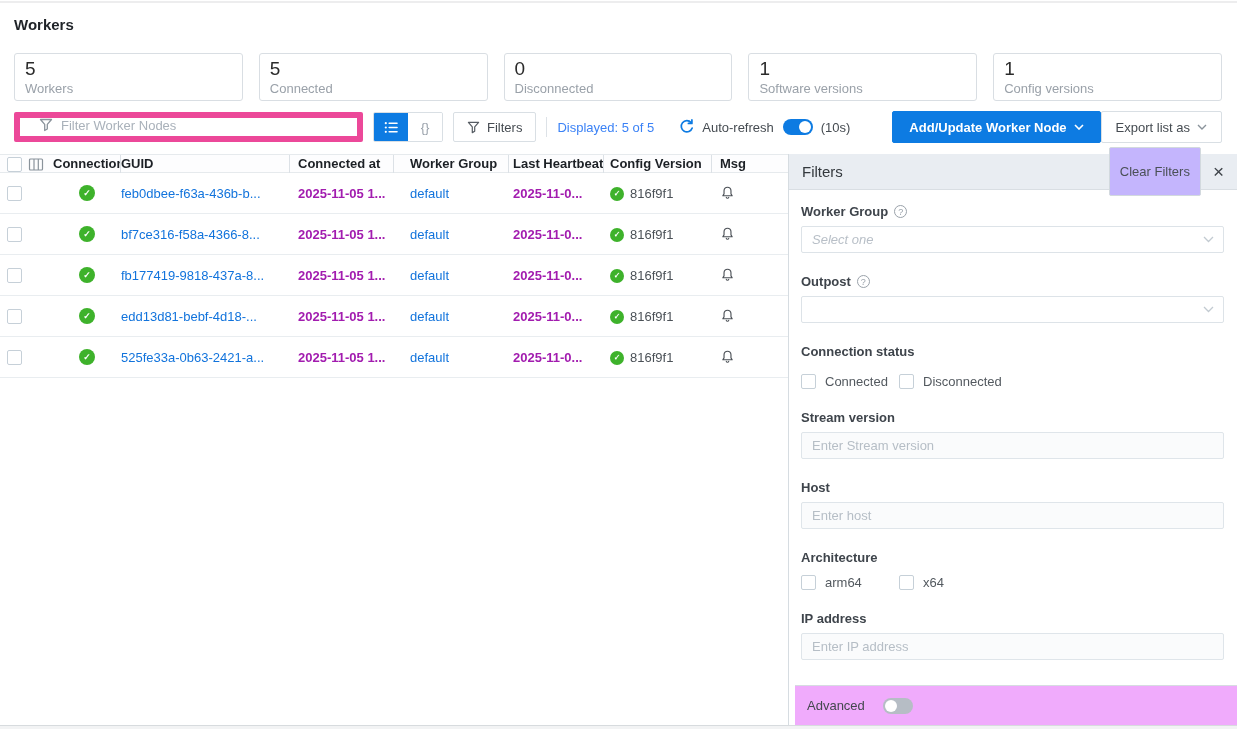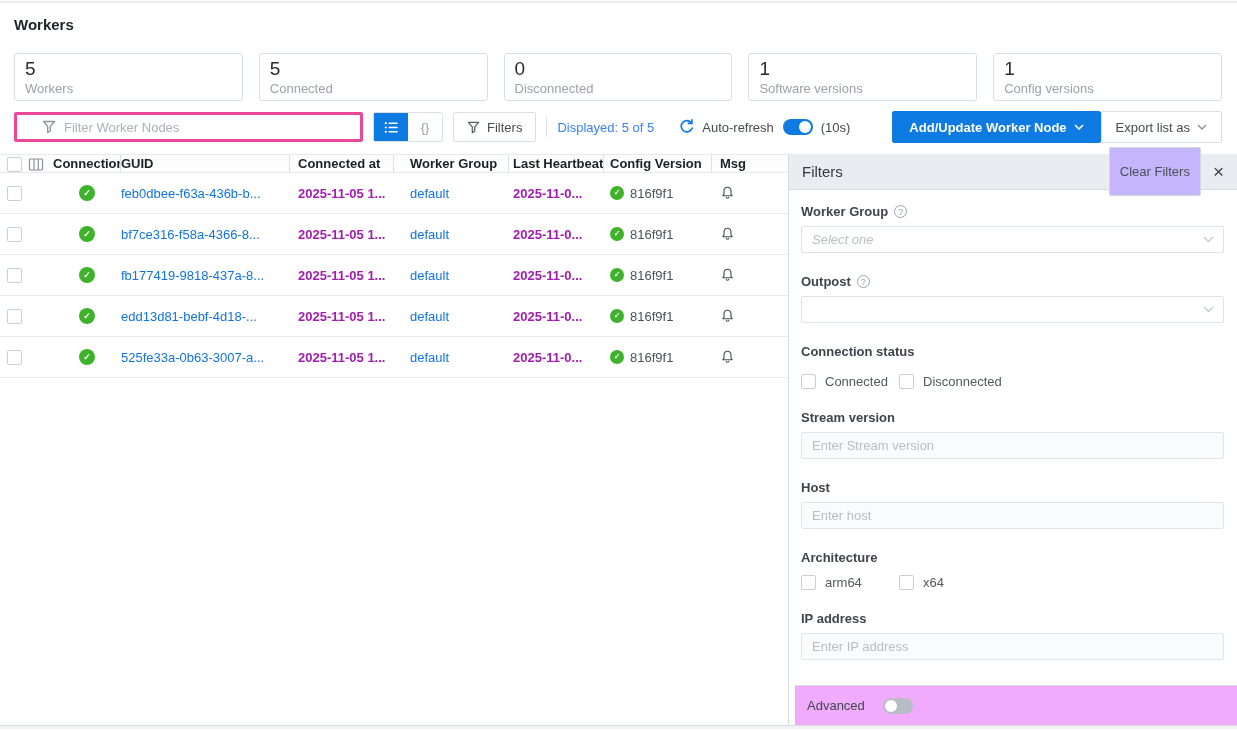--- a/index.html
+++ b/index.html
@@ -12,21 +12,21 @@
   .page-title { font-size:15px; font-weight:700; color:#1f2328; margin:13px 14px 0 14px; }
 
   
   .stats { display:flex; gap:16px; margin:20px 15px 0 14px; }
   .stat-card { flex:1; height:48px; border:1px solid #d9dee3; border-radius:3px; padding:3px 10px 0 10px; background:#fff; }
   .stat-value { font-size:19px; color:#2b2b2b; line-height:24px; }
   .stat-label { font-size:13px; color:#9aa1a9; line-height:16px; }
 
   
   .toolbar { display:flex; align-items:center; margin:10px 15px 0 14px; height:32px; font-size:13px; }
-  .filter-box { display:flex; align-items:center; width:349px; height:30px; border:3px solid #ec4899; border-radius:2px; padding:0 25px; background:#fff; }
+  .filter-box { display:flex; align-items:flex-start; width:349px; height:30px; border:6px solid #ec4899; border-radius:2px; padding:0 19px; background:#fff; }
   .filter-box svg { flex:none; }
   .filter-box input { border:none; outline:none; flex:1; margin-left:8px; font-size:13px; color:#2b2f33; font-family:"Liberation Sans",sans-serif; background:transparent; }
   .filter-box input::placeholder { color:#a9b1ba; }
   .view-toggle { display:flex; margin-left:10px; border:1px solid #d9dfe4; border-radius:2px; overflow:hidden; height:30px; }
   .vt-btn { width:34px; height:28px; background:#fff; border:none; display:flex; align-items:center; justify-content:center; cursor:pointer; color:#9aa2ab; font-size:13px; font-family:"Liberation Sans",sans-serif; }
   .vt-btn.active { background:#0d7be2; color:#fff; }
   .btn { display:inline-flex; align-items:center; gap:7px; height:30px; padding:0 13px; background:#fff; border:1px solid #d9dfe4; border-radius:2px; font-size:13px; color:#454b51; cursor:pointer; font-family:"Liberation Sans",sans-serif; }
   .filters-btn { margin-left:10px; }
   .v-divider { width:1px; height:20px; background:#dde2e7; margin:0 10px 0 10px; }
   .displayed { color:#3b82f6; }
@@ -48,21 +48,21 @@
 
   
   .main { display:flex; margin-top:11px; height:571px; }
   .table-area { width:788px; }
 
   .thead, .trow { display:grid; grid-template-columns:28px 25px 68px 169px 104px 115px 95px 108px 76px; align-items:center; }
   .thead { height:19px; border-top:1px solid #e6eaed; border-bottom:1px solid #e6eaed; background:#fdfdfe; font-weight:700; font-size:13px; color:#1c2025; }
   .th { white-space:nowrap; overflow:hidden; padding-right:4px; position:relative; height:18px; line-height:18px; }
   .th.sep { border-right:1px solid #dce1e6; }
   .trow { height:41px; border-bottom:1px solid #e9edf0; font-size:13px; background:#fff; }
-  .cell { display:flex; align-items:flex-start; overflow:hidden; white-space:nowrap; }
+  .cell { display:flex; align-items:flex-end; overflow:hidden; white-space:nowrap; }
   .c-center { justify-content:center; }
   .cb { width:15px; height:15px; border:1px solid #c6d0d8; border-radius:2px; background:#fff; display:inline-block; cursor:pointer; }
   .c-cb { padding-left:7px; }
   .status-dot { width:16px; height:16px; border-radius:50%; background:#3eb22b; color:#fff; font-size:9px; display:flex; align-items:center; justify-content:center; font-weight:700; }
   .status-dot::after { content:"\2713"; }
   a.tbl-link { color:#1173dc; text-decoration:none; cursor:pointer; overflow:hidden; text-overflow:clip; white-space:nowrap; }
   .c-date { color:#a21caf;font-weight:bold; }
   .mini-check { width:14px; height:14px; border-radius:50%; background:#3eb22b; color:#fff; font-size:8px; display:inline-flex; align-items:center; justify-content:center; margin-right:6px; font-weight:700; flex:none; }
   .mini-check::after { content:"\2713"; }
   .c-config span.cfg-text { color:#4b5157; }
@@ -326,21 +326,21 @@
 
       <div class="trow">
         <span class="cell c-cb">
             <span class="cb"></span>
           </span>
         <span class="cell"></span>
         <span class="cell c-center">
             <span class="status-dot"></span>
           </span>
         <span class="cell">
-            <a class="tbl-link">525fe33a-0b63-3007-a...</a>
+            <a class="tbl-link">525fe33a-0b63-2421-a...</a>
           </span>
         <span class="cell c-date" style="padding-left:8px;">2025-11-05 1...</span>
         <span class="cell" style="padding-left:16px;">
             <a class="tbl-link">default</a>
           </span>
         <span class="cell c-date" style="padding-left:4px;">2025-11-0...</span>
         <span class="cell c-config" style="padding-left:6px;">
             <span class="mini-check"></span>
             <span class="cfg-text">816f9f1</span>
           </span>

